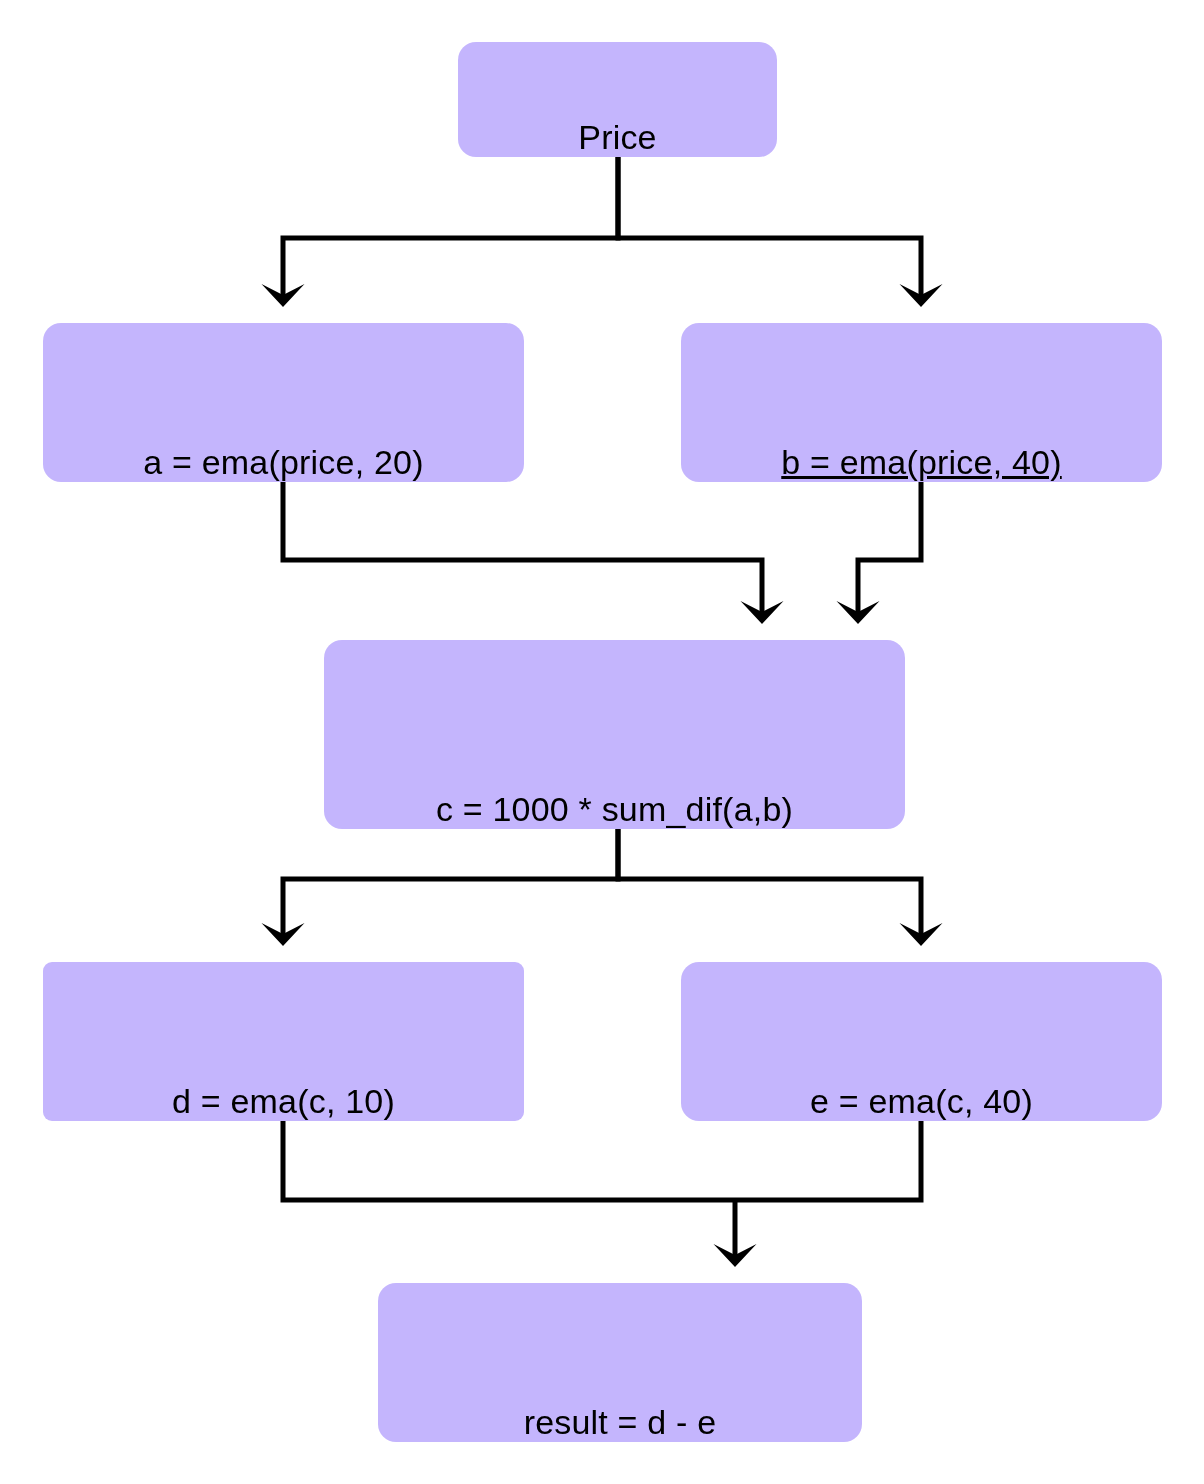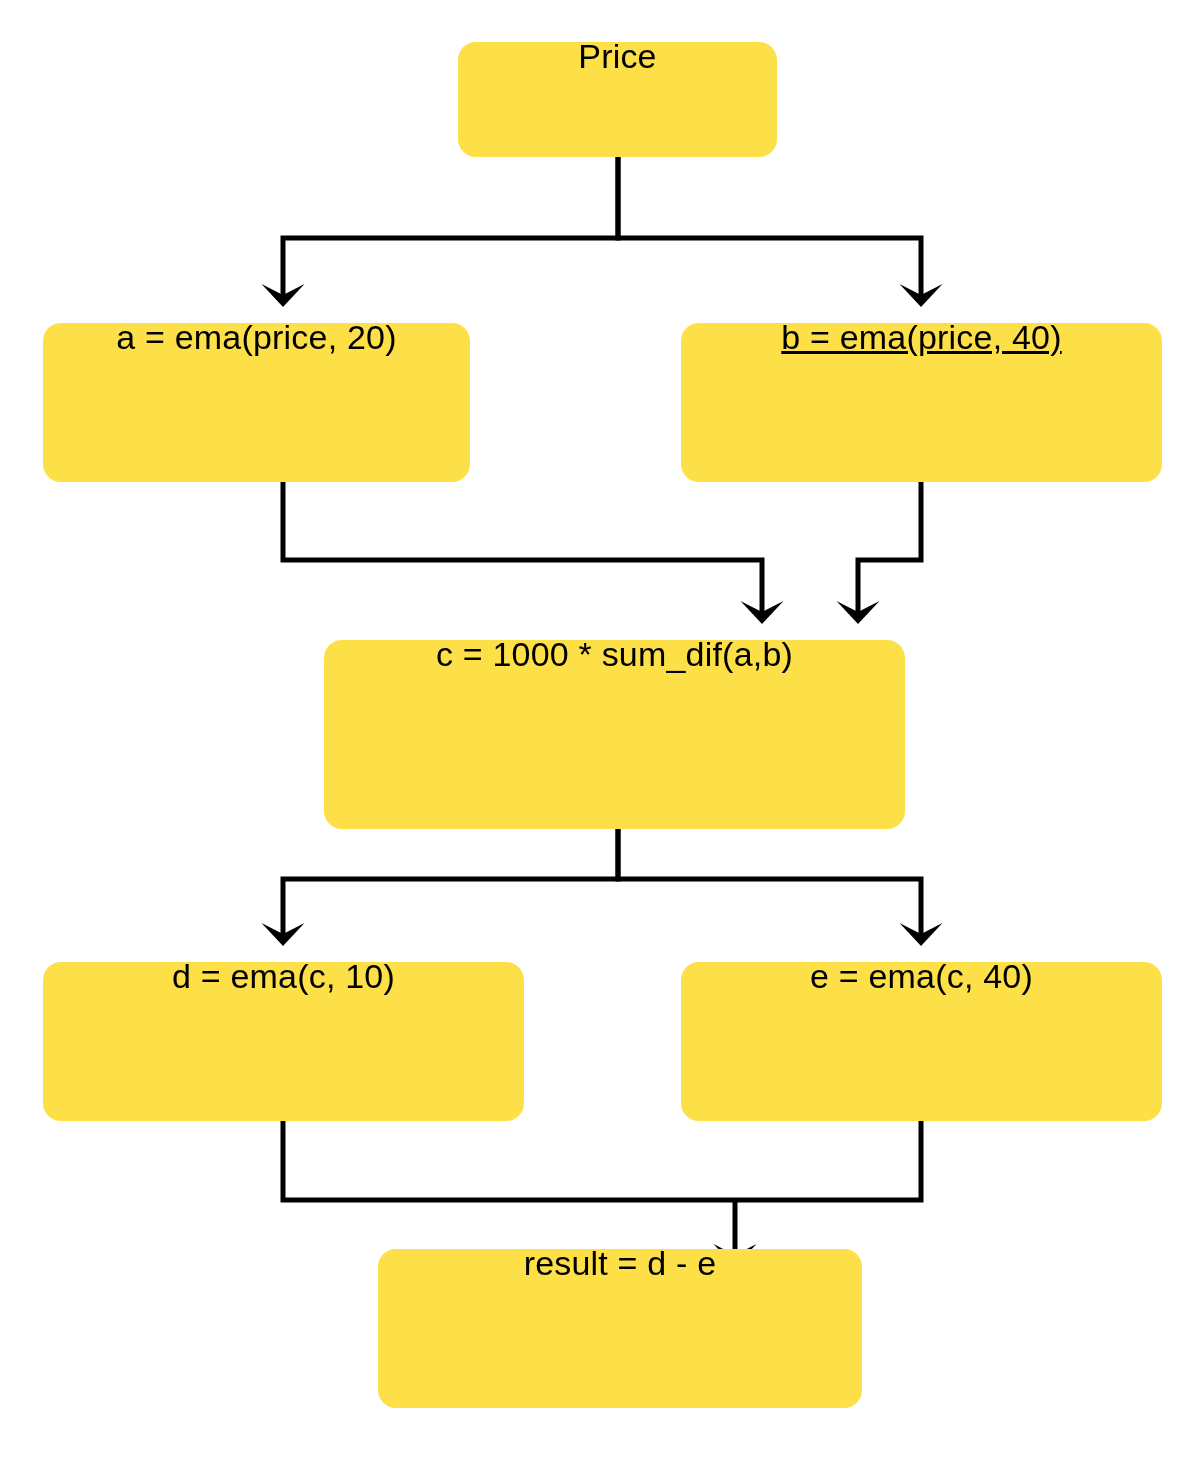--- a/index.html
+++ b/index.html
@@ -28,46 +28,46 @@
   #node-layer {
     position: absolute;
     left: 0;
     top: 0;
     width: 1204px;
     height: 1484px;
   }
   .node {
     position: absolute;
     box-sizing: border-box;
-    background: #fde047;
+    background: #c4b5fd;
     border-radius: 18px;
     display: flex;
-    align-items: flex-start;
+    align-items: flex-end;
     justify-content: center;
     color: #000000;
     font-family: "Liberation Sans", sans-serif;
     font-size: 34px;
     font-weight: 400;
     line-height: 1;
     letter-spacing: 0.2px;
     white-space: nowrap;
     user-select: none;
   }
   .node .node-label {
     display: block;
     transform: translateY(-3px);
   }
   
   #node-price   { left: 458px; top: 42px;   width: 319px; height: 115px; }
-  #node-a       { left: 43px;  top: 323px;  width: 427px; height: 159px; }
+  #node-a       { left: 43px;  top: 323px;  width: 481px; height: 159px; }
   #node-b       { left: 681px; top: 323px;  width: 481px; height: 159px; text-decoration: underline; }
   #node-c       { left: 324px; top: 640px;  width: 581px; height: 189px; }
-  #node-d       { left: 43px;  top: 962px;  width: 481px; height: 159px; }
+  #node-d       { left: 43px;  top: 962px;  width: 481px; height: 159px; border-radius: 9px; }
   #node-e       { left: 681px; top: 962px;  width: 481px; height: 159px; }
-  #node-result  { left: 378px; top: 1249px; width: 484px; height: 159px; }
+  #node-result  { left: 378px; top: 1283px; width: 484px; height: 159px; }
 </style>
 </head>
 <body>
 
 <div id="diagram-root">
 
   <svg id="edge-layer" viewBox="0 0 1204 1484" width="1204" height="1484" xmlns="http://www.w3.org/2000/svg" aria-hidden="true">
     <defs>
       <marker id="arrowhead" markerWidth="9" markerHeight="9" refX="2.2" refY="4.5" orient="auto" markerUnits="strokeWidth">
         <path d="M 0 0.2 L 4.6 4.5 L 0 8.8 L 2.2 4.5 Z" fill="#000000"></path>

